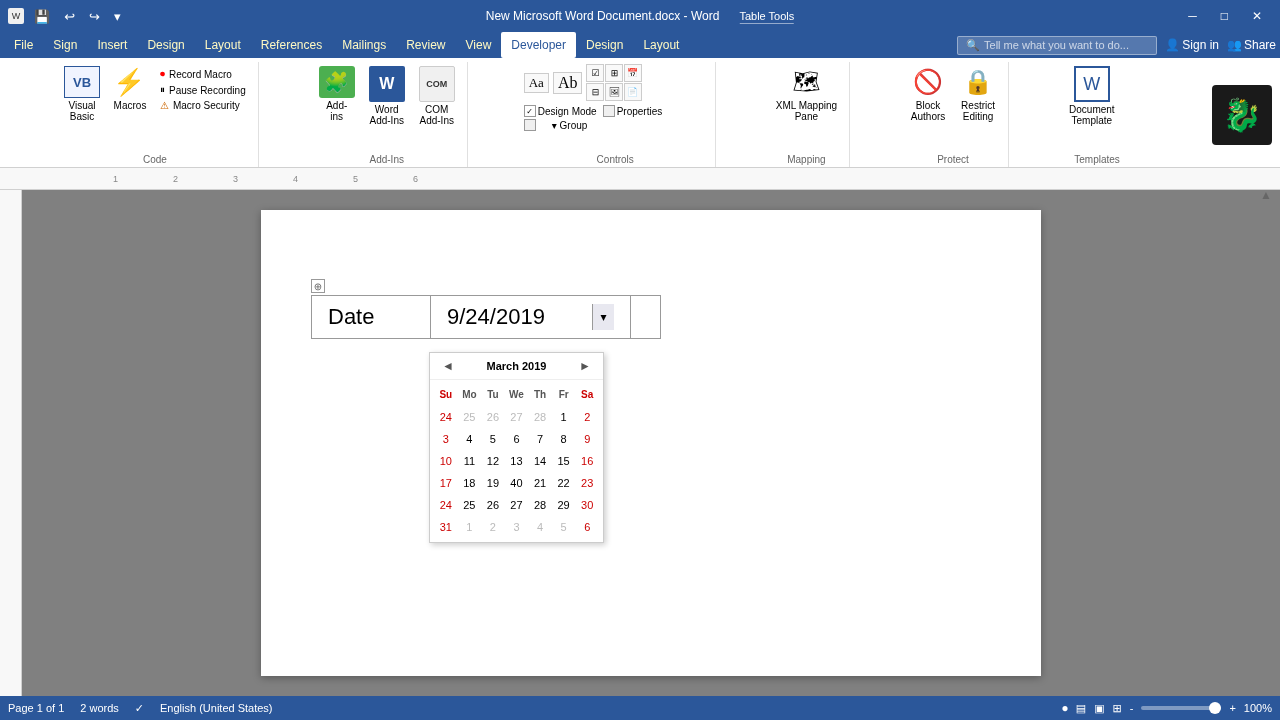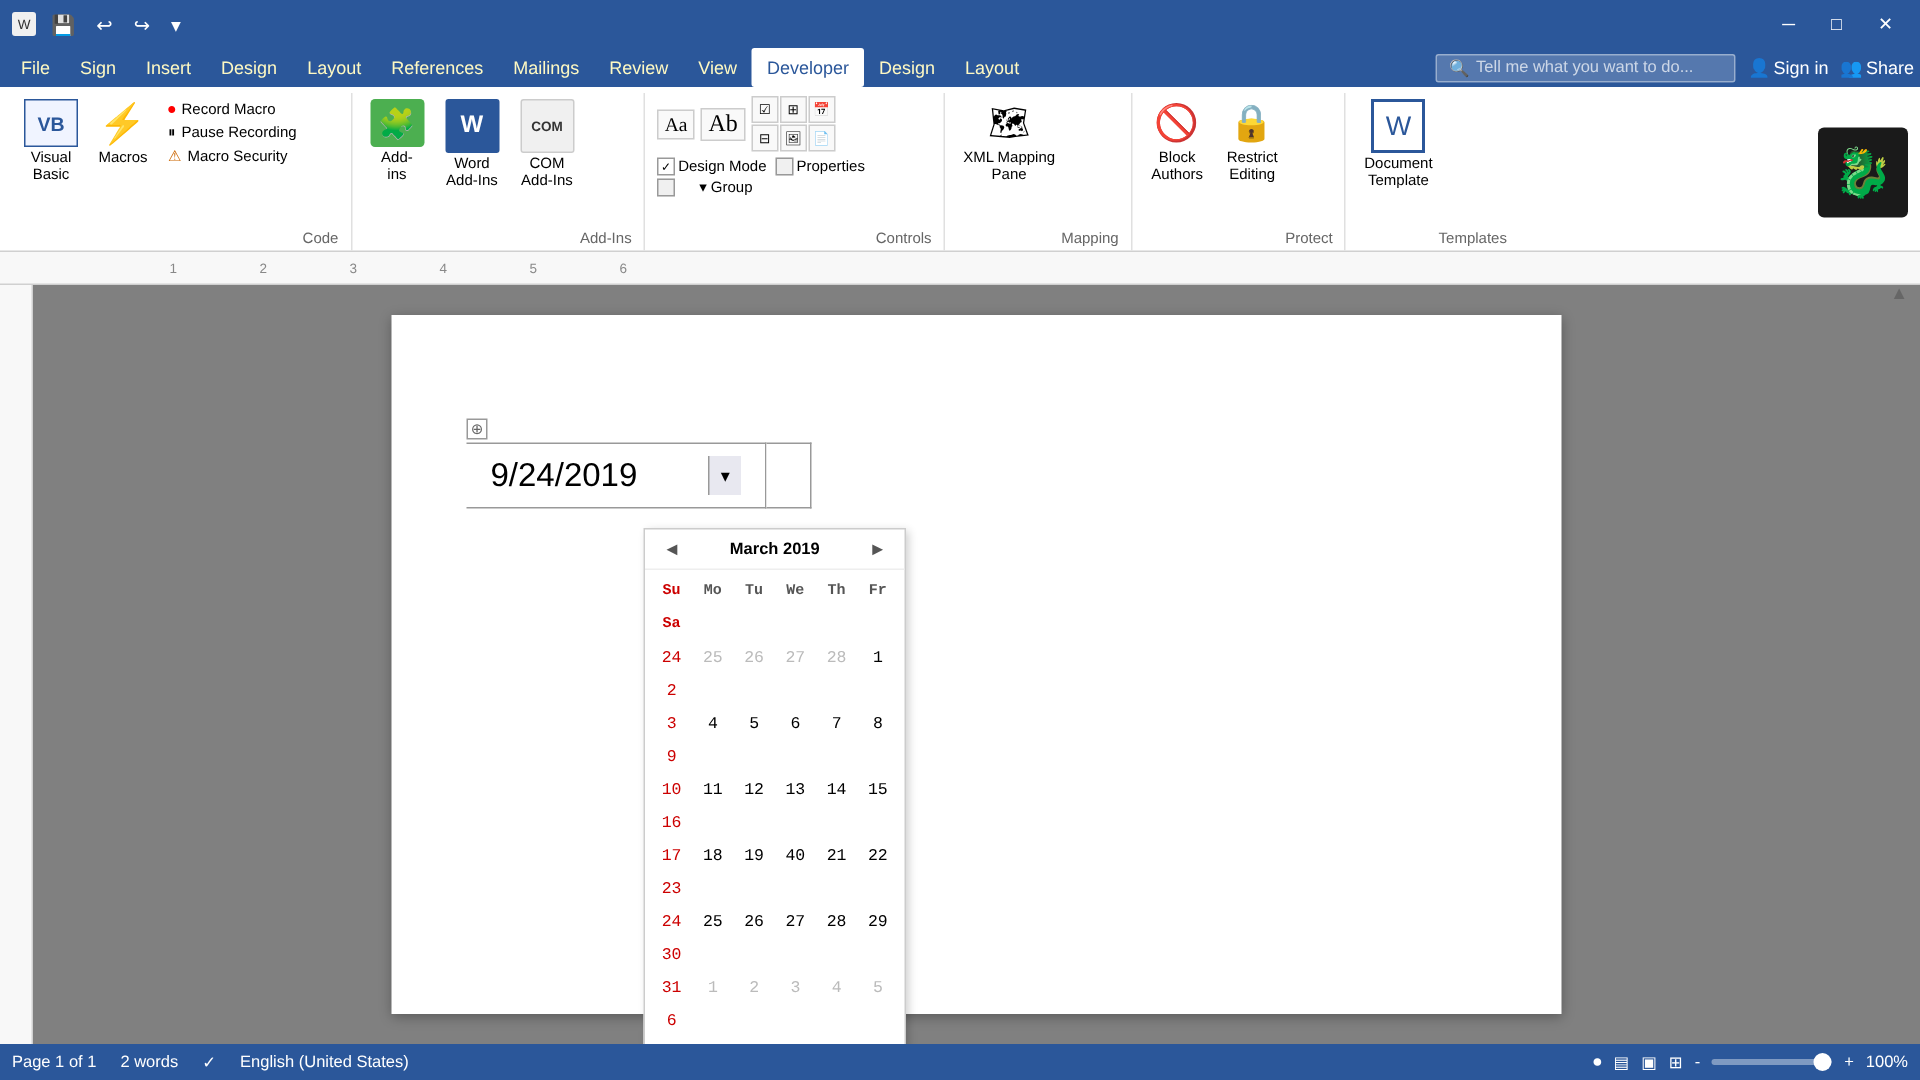--- a/index.html
+++ b/index.html
@@ -61,24 +61,25 @@
     .ribbon {
       background: #ffffff;
       border-bottom: 1px solid #d0d0d0;
       height: 110px;
       display: flex;
       align-items: stretch;
       padding: 4px 0 0 0;
     }
     .ribbon-group {
       display: flex;
-      flex-direction: row;
+      flex-direction: column;
       border-right: 1px solid #e0e0e0;
       padding: 0 8px;
       min-width: 60px;
+      margin-left: 48px;
     }
     .ribbon-group-content {
       display: flex;
       align-items: flex-start;
       flex: 1;
       gap: 4px;
     }
     .ribbon-group-label {
       font-size: 10px;
       color: #666;
@@ -242,23 +243,22 @@
       font-size: 11px;
       font-weight: bold;
       border-bottom: 1px solid #eee;
     }
     .cal-nav { cursor: pointer; color: #555; padding: 2px 4px; font-size: 12px; }
     .cal-grid {
       padding: 4px;
     }
     .cal-row {
       display: grid;
-      grid-template-columns: repeat(6, 1fr);
+      grid-template-columns: repeat(7, 1fr);
       text-align: center;
-      font-family: Liberation Mono, monospace;
     }
     .cal-cell {
       padding: 2px 0;
       cursor: pointer;
       font-size: 11px;
       line-height: 18px;
     }
     .cal-cell.header { font-weight: bold; color: #555; font-size: 10px; cursor: default; }
     .cal-cell.other-month { color: #bbb; }
     .cal-cell.weekend { color: #cc0000; }
@@ -327,20 +327,25 @@
 </head>
 <body>
 
 <div class="title-bar">
   <div class="title-bar-left">
     <div class="title-icon">W</div>
     <button class="qat-btn">💾</button>
     <button class="qat-btn">↩</button>
     <button class="qat-btn">↪</button>
     <button class="qat-btn">▾</button>
+  </div>
+  <div class="title-bar-center">
+    <span>New Microsoft Word Document.docx - Word</span>
+    &nbsp;&nbsp;&nbsp;&nbsp;
+    <span class="table-tools-label">Table Tools</span>
   </div>
   <div class="title-bar-right">
     <button class="win-btn">─</button>
     <button class="win-btn">□</button>
     <button class="win-btn close">✕</button>
   </div>
 </div>
 
 <div class="menu-bar">
   <div class="menu-item">File</div>
@@ -511,20 +516,21 @@
   </span>
 </div>
 
 <div class="doc-area">
   <div class="left-ruler"></div>
   <div class="doc-canvas">
     <div class="page">
 
       <div class="doc-table">
         <div class="move-handle">⊕</div>
+        <div class="table-cell-date">Date</div>
         <div class="table-cell-value">
           <span class="date-text">9/24/2019</span>
           <div class="dropdown-btn">▾</div>
         </div>
         <div class="table-cell-empty"></div>
       </div>
 
       <div class="calendar-popup">
         <div class="cal-header">
           <span class="cal-nav">◄</span>

